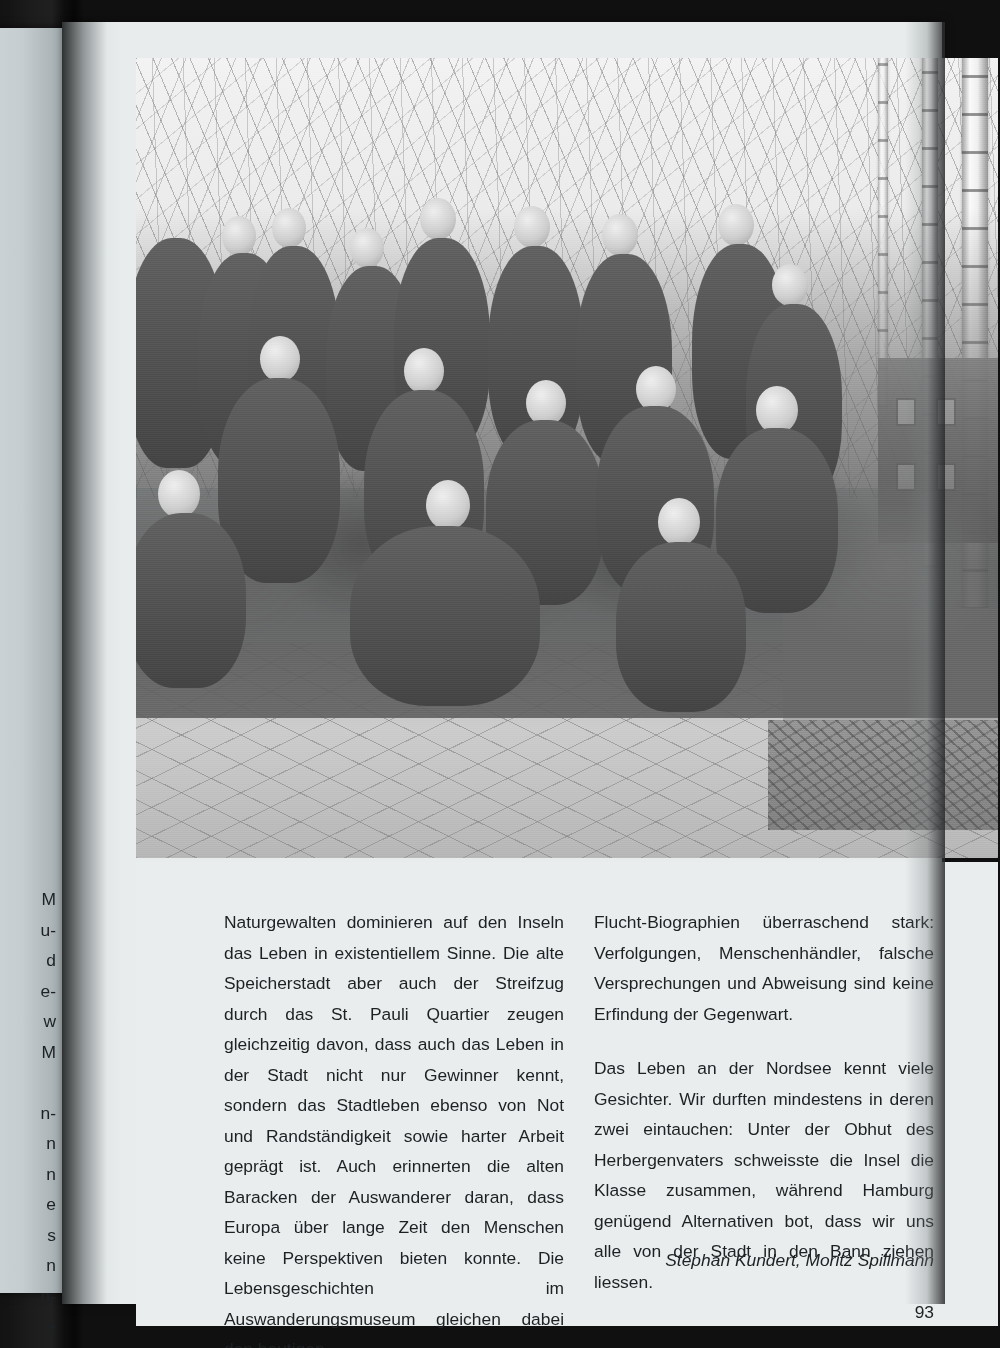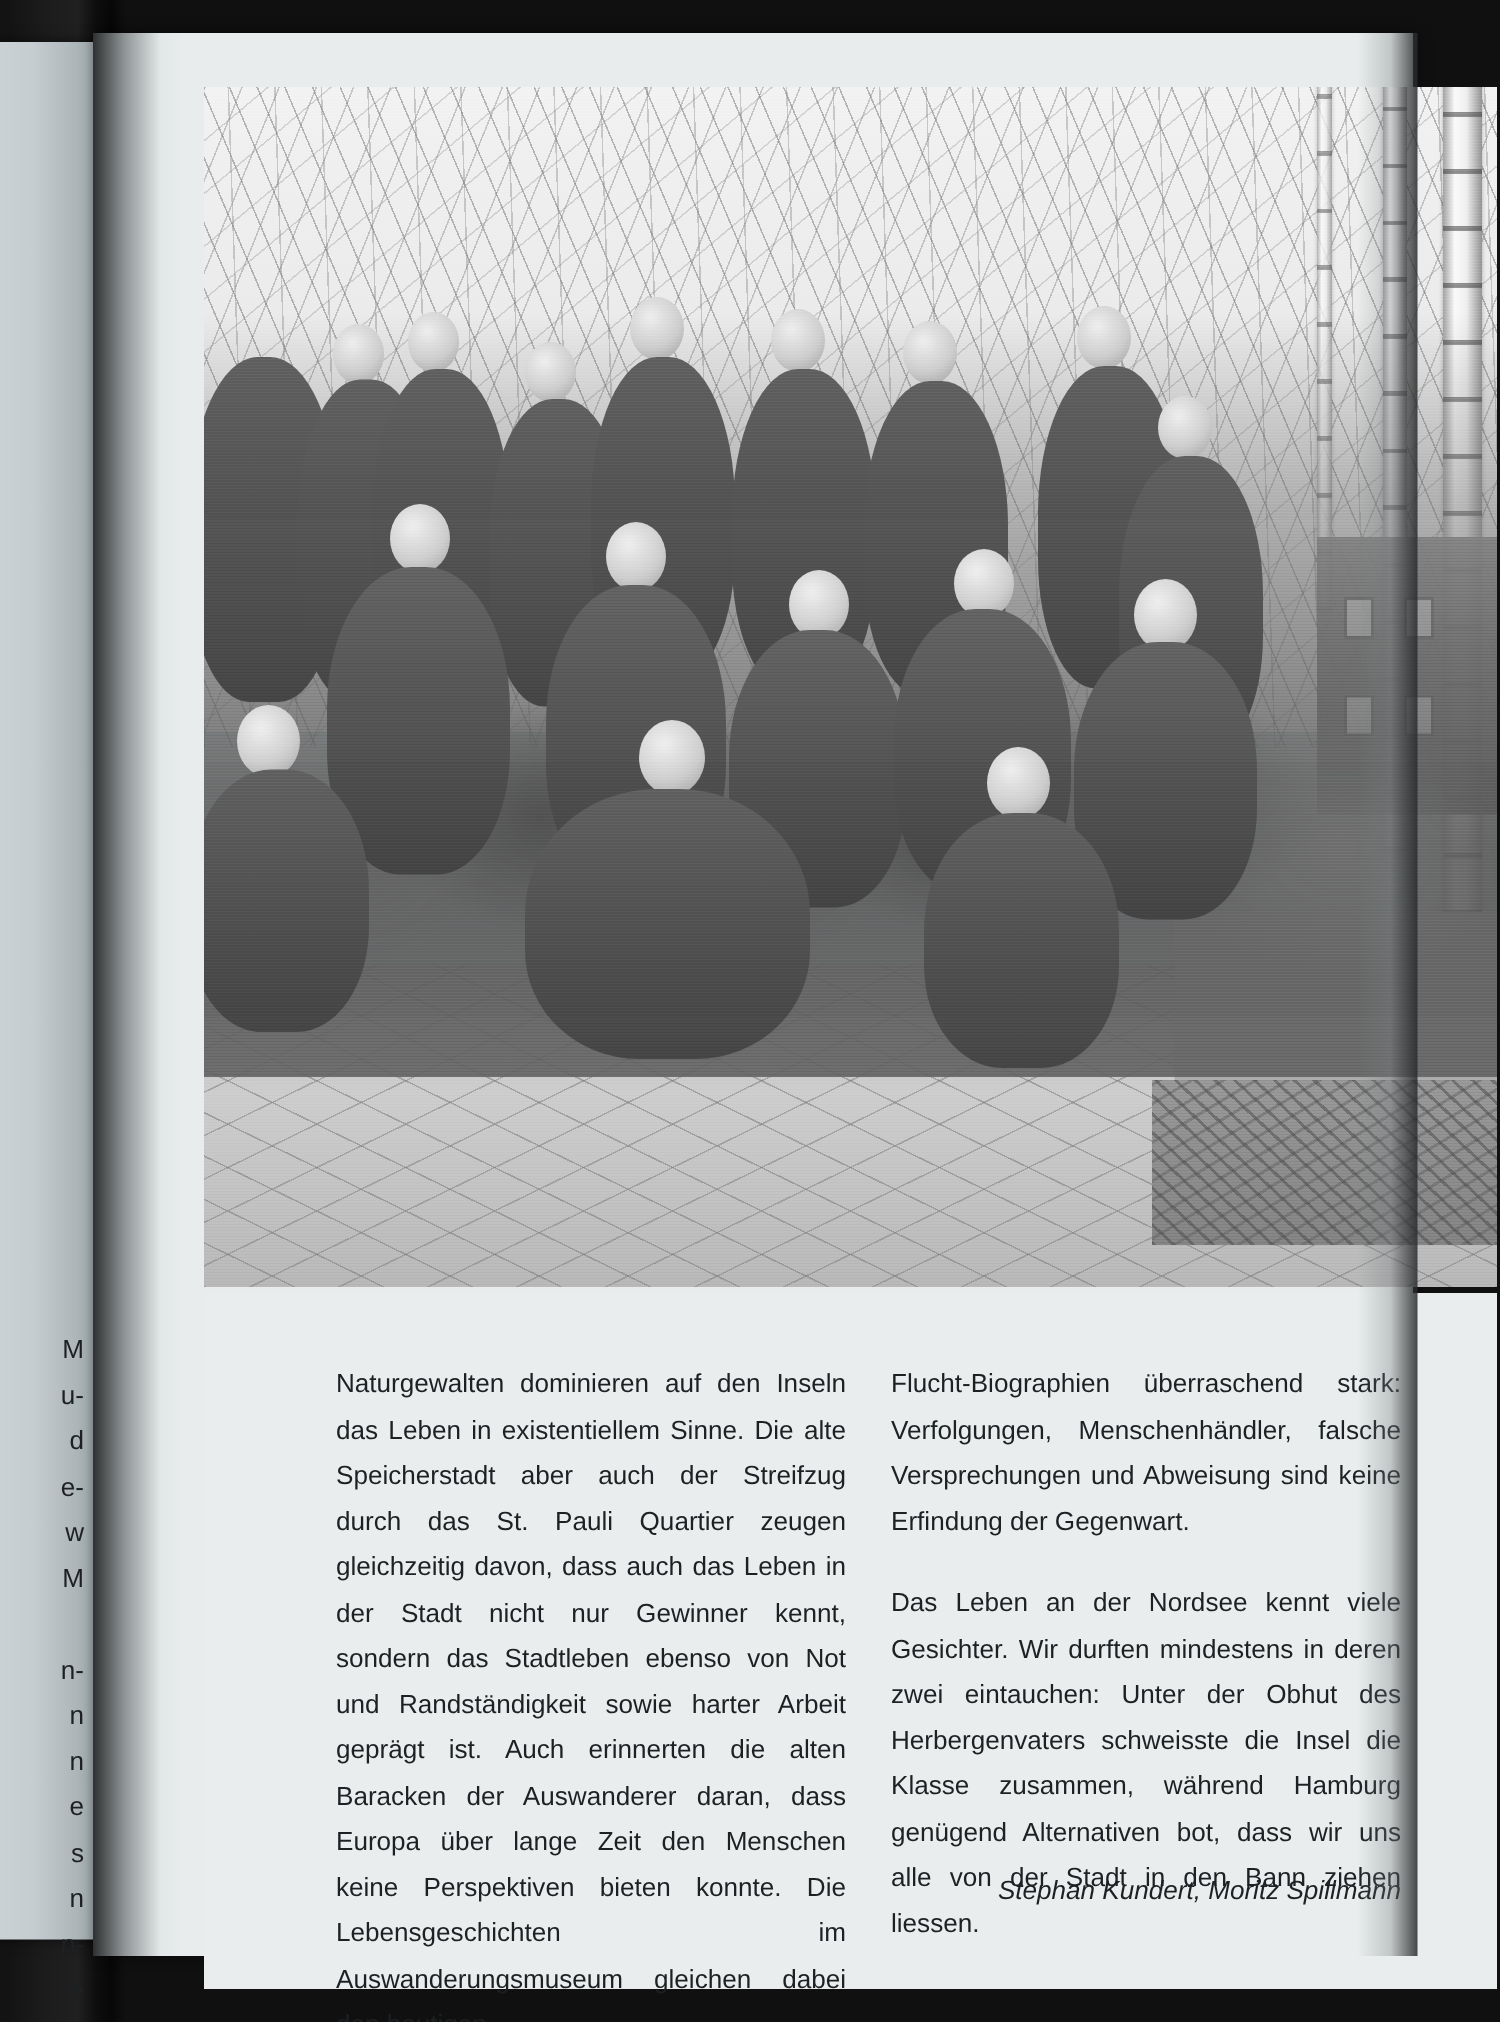--- a/index.html
+++ b/index.html
@@ -365,18 +365,19 @@
       <div class="col col-left">
         <p>Naturgewalten dominieren auf den Inseln das Leben in existentiellem Sinne. Die alte Speicherstadt aber auch der Streifzug durch das St. Pauli Quartier zeugen gleichzeitig davon, dass auch das Leben in der Stadt nicht nur Gewinner kennt, sondern das Stadtleben ebenso von Not und Randständigkeit sowie harter Arbeit geprägt ist. Auch erinnerten die alten Baracken der Auswanderer daran, dass Europa über lange Zeit den Menschen keine Perspektiven bieten konnte. Die Lebensgeschichten im Auswanderungsmuseum gleichen dabei den heutigen</p>
       </div>
 
       <div class="col col-right">
         <p>Flucht-Biographien überraschend stark: Verfolgungen, Menschenhändler, falsche Versprechungen und Abweisung sind keine Erfindung der Gegenwart.</p>
         <p>Das Leben an der Nordsee kennt viele Gesichter. Wir durften mindestens in deren zwei eintauchen: Unter der Obhut des Herbergenvaters schweisste die Insel die Klasse zusammen, während Hamburg genügend Alternativen bot, dass wir uns alle von der Stadt in den Bann ziehen liessen.</p>
       </div>
 
       <div class="byline">Stephan Kundert, Moritz Spillmann</div>
+      <div class="folio">93</div>
     </div>
   </div>
 
   <div class="gutter"></div>
   <div class="outer-edge"></div>
 </div>
 
 </body></html>

